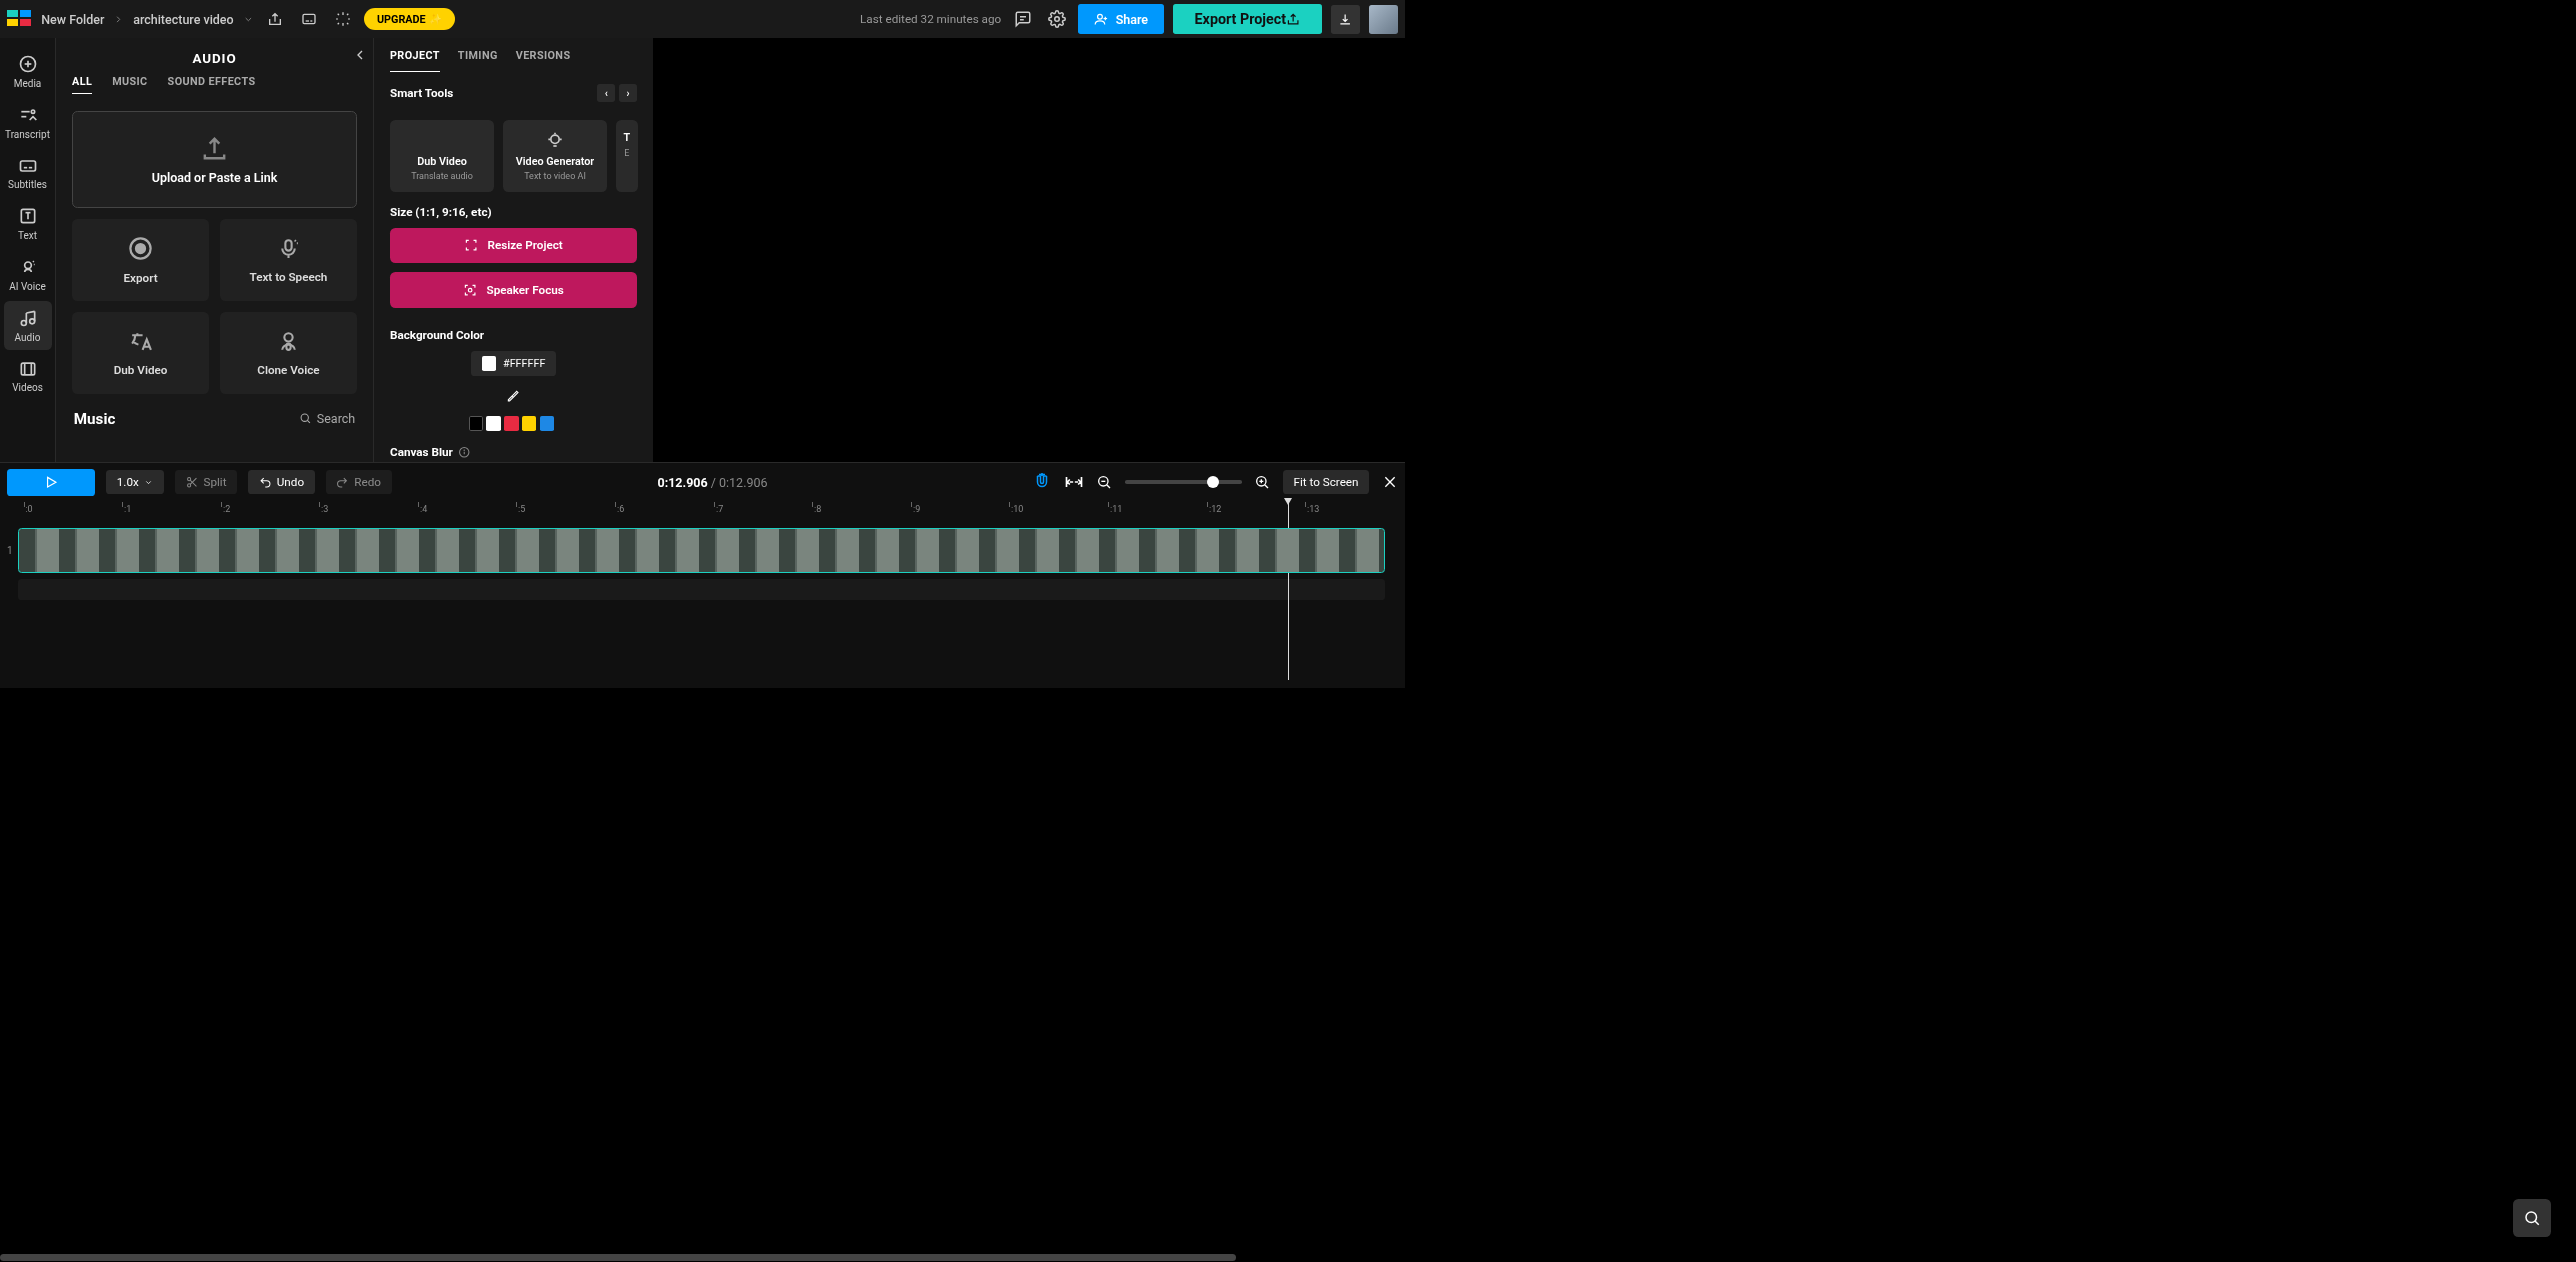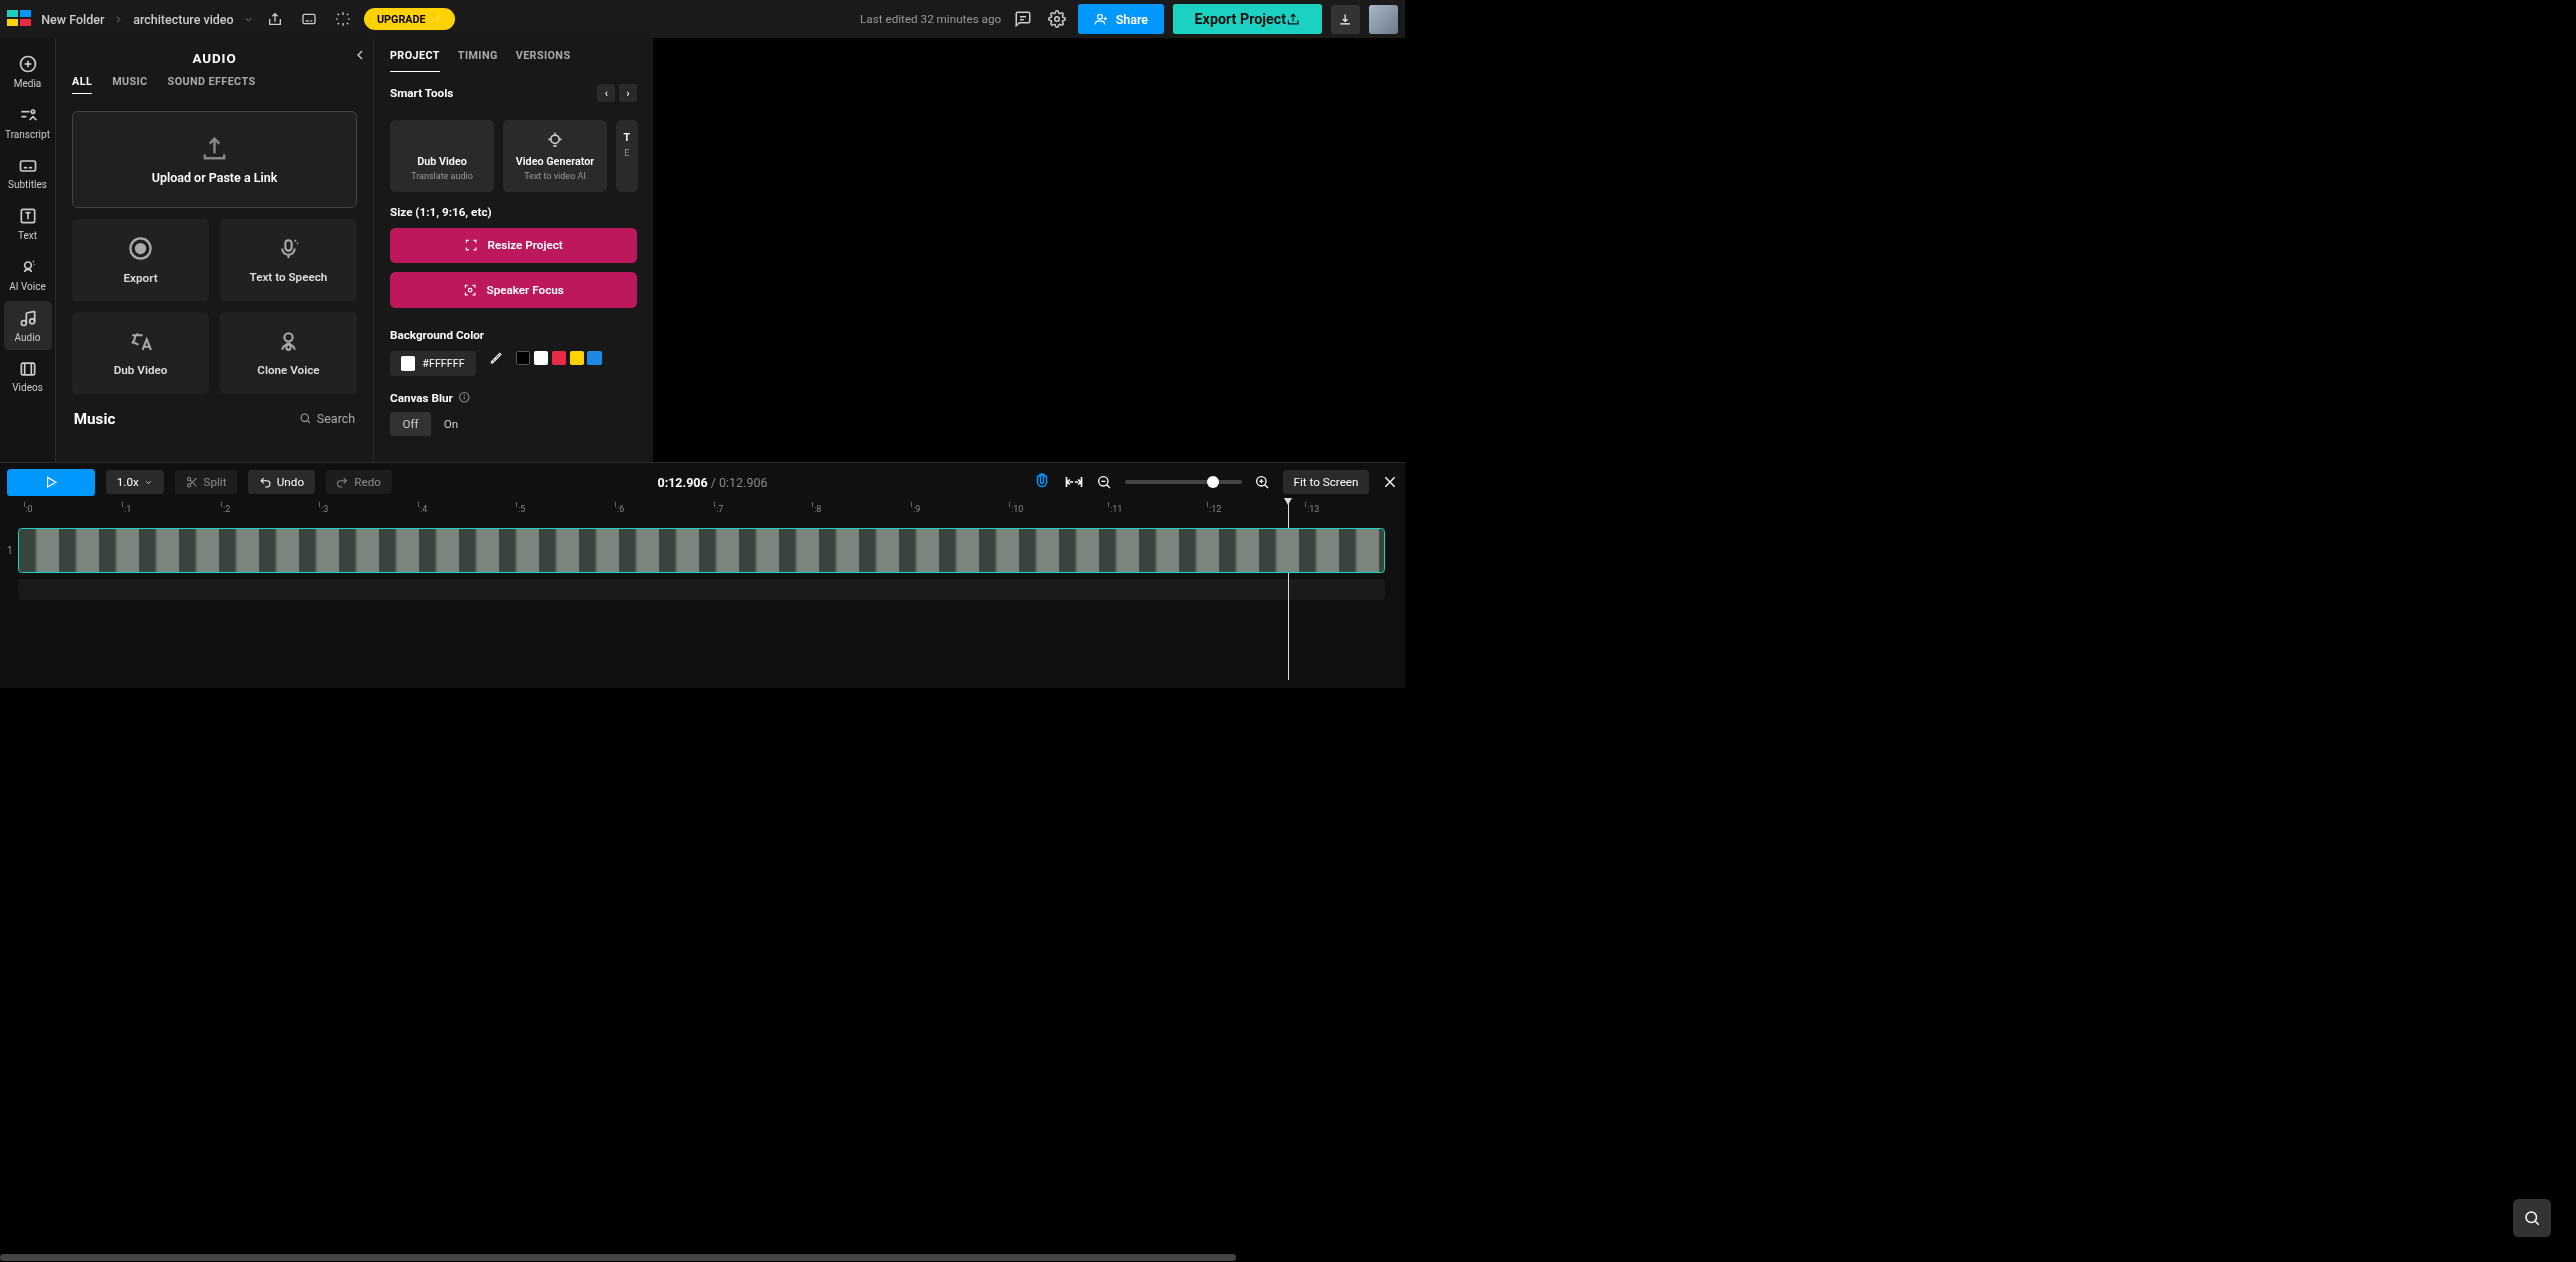--- a/index.html
+++ b/index.html
@@ -74,21 +74,21 @@
 .prop-section { padding: 12.5px 16px 7.2px 16px; }
 .prop-heading { font-weight: 700; font-size: 11.7px; display: flex; justify-content: space-between; align-items: center; }
 .nav-arrows { display: flex; gap: 3.6px; }
 .nav-arrows span { width: 18px; height: 18px; background: #2a2a2a; border-radius: 2.7px; display: flex; align-items: center; justify-content: center; cursor: pointer; font-size: 10px; }
 .smart-cards { display: flex; gap: 9px; padding: 10.8px 0 0 16px; overflow: hidden; }
 .smart-card { background: #2a2a2a; border-radius: 5.4px; width: 104px; padding: 10.8px 5.4px; display: flex; flex-direction: column; align-items: center; gap: 3.6px; cursor: pointer; flex-shrink: 0; }
 .smart-card svg { color: #ccc; }
 .smart-card-title { font-size: 10.8px; font-weight: 600; }
 .smart-card-sub { font-size: 9px; color: #999; }
 .wide-btn { background: #be185d; border-radius: 5.4px; padding: 10.8px; display: flex; justify-content: center; gap: 9px; margin-top: 9px; cursor: pointer; font-weight: 600; font-size: 11.7px; }
-.color-row { display: flex; gap: 13px; padding: 9px 16px 10.8px 16px; }
+.color-row { display: flex; align-items: center; gap: 13px; padding: 9px 16px 10.8px 16px; flex-direction: column; }
 .color-input-box { background: #2a2a2a; padding: 5.4px 10.8px; border-radius: 3.6px; display: flex; align-items: center; gap: 7.2px; }
 .color-preview { width: 14.3px; height: 14.3px; background: #fff; border-radius: 1.8px; }
 .color-val { font-size: 10.8px; }
 .preset-colors { display: flex; gap: 3.6px; flex-wrap: wrap; width: 90px; }
 .preset { width: 14.3px; height: 14.3px; cursor: pointer; border-radius: 1.8px; }
 .toggle-row { display: flex; gap: 0; padding: 5.4px 16px; }
 .toggle-opt { padding: 5.4px 12.5px; font-size: 11.7px; cursor: pointer; color: #ccc; border-radius: 3.6px; }
 .toggle-opt.active { background: #333; }
 
 

